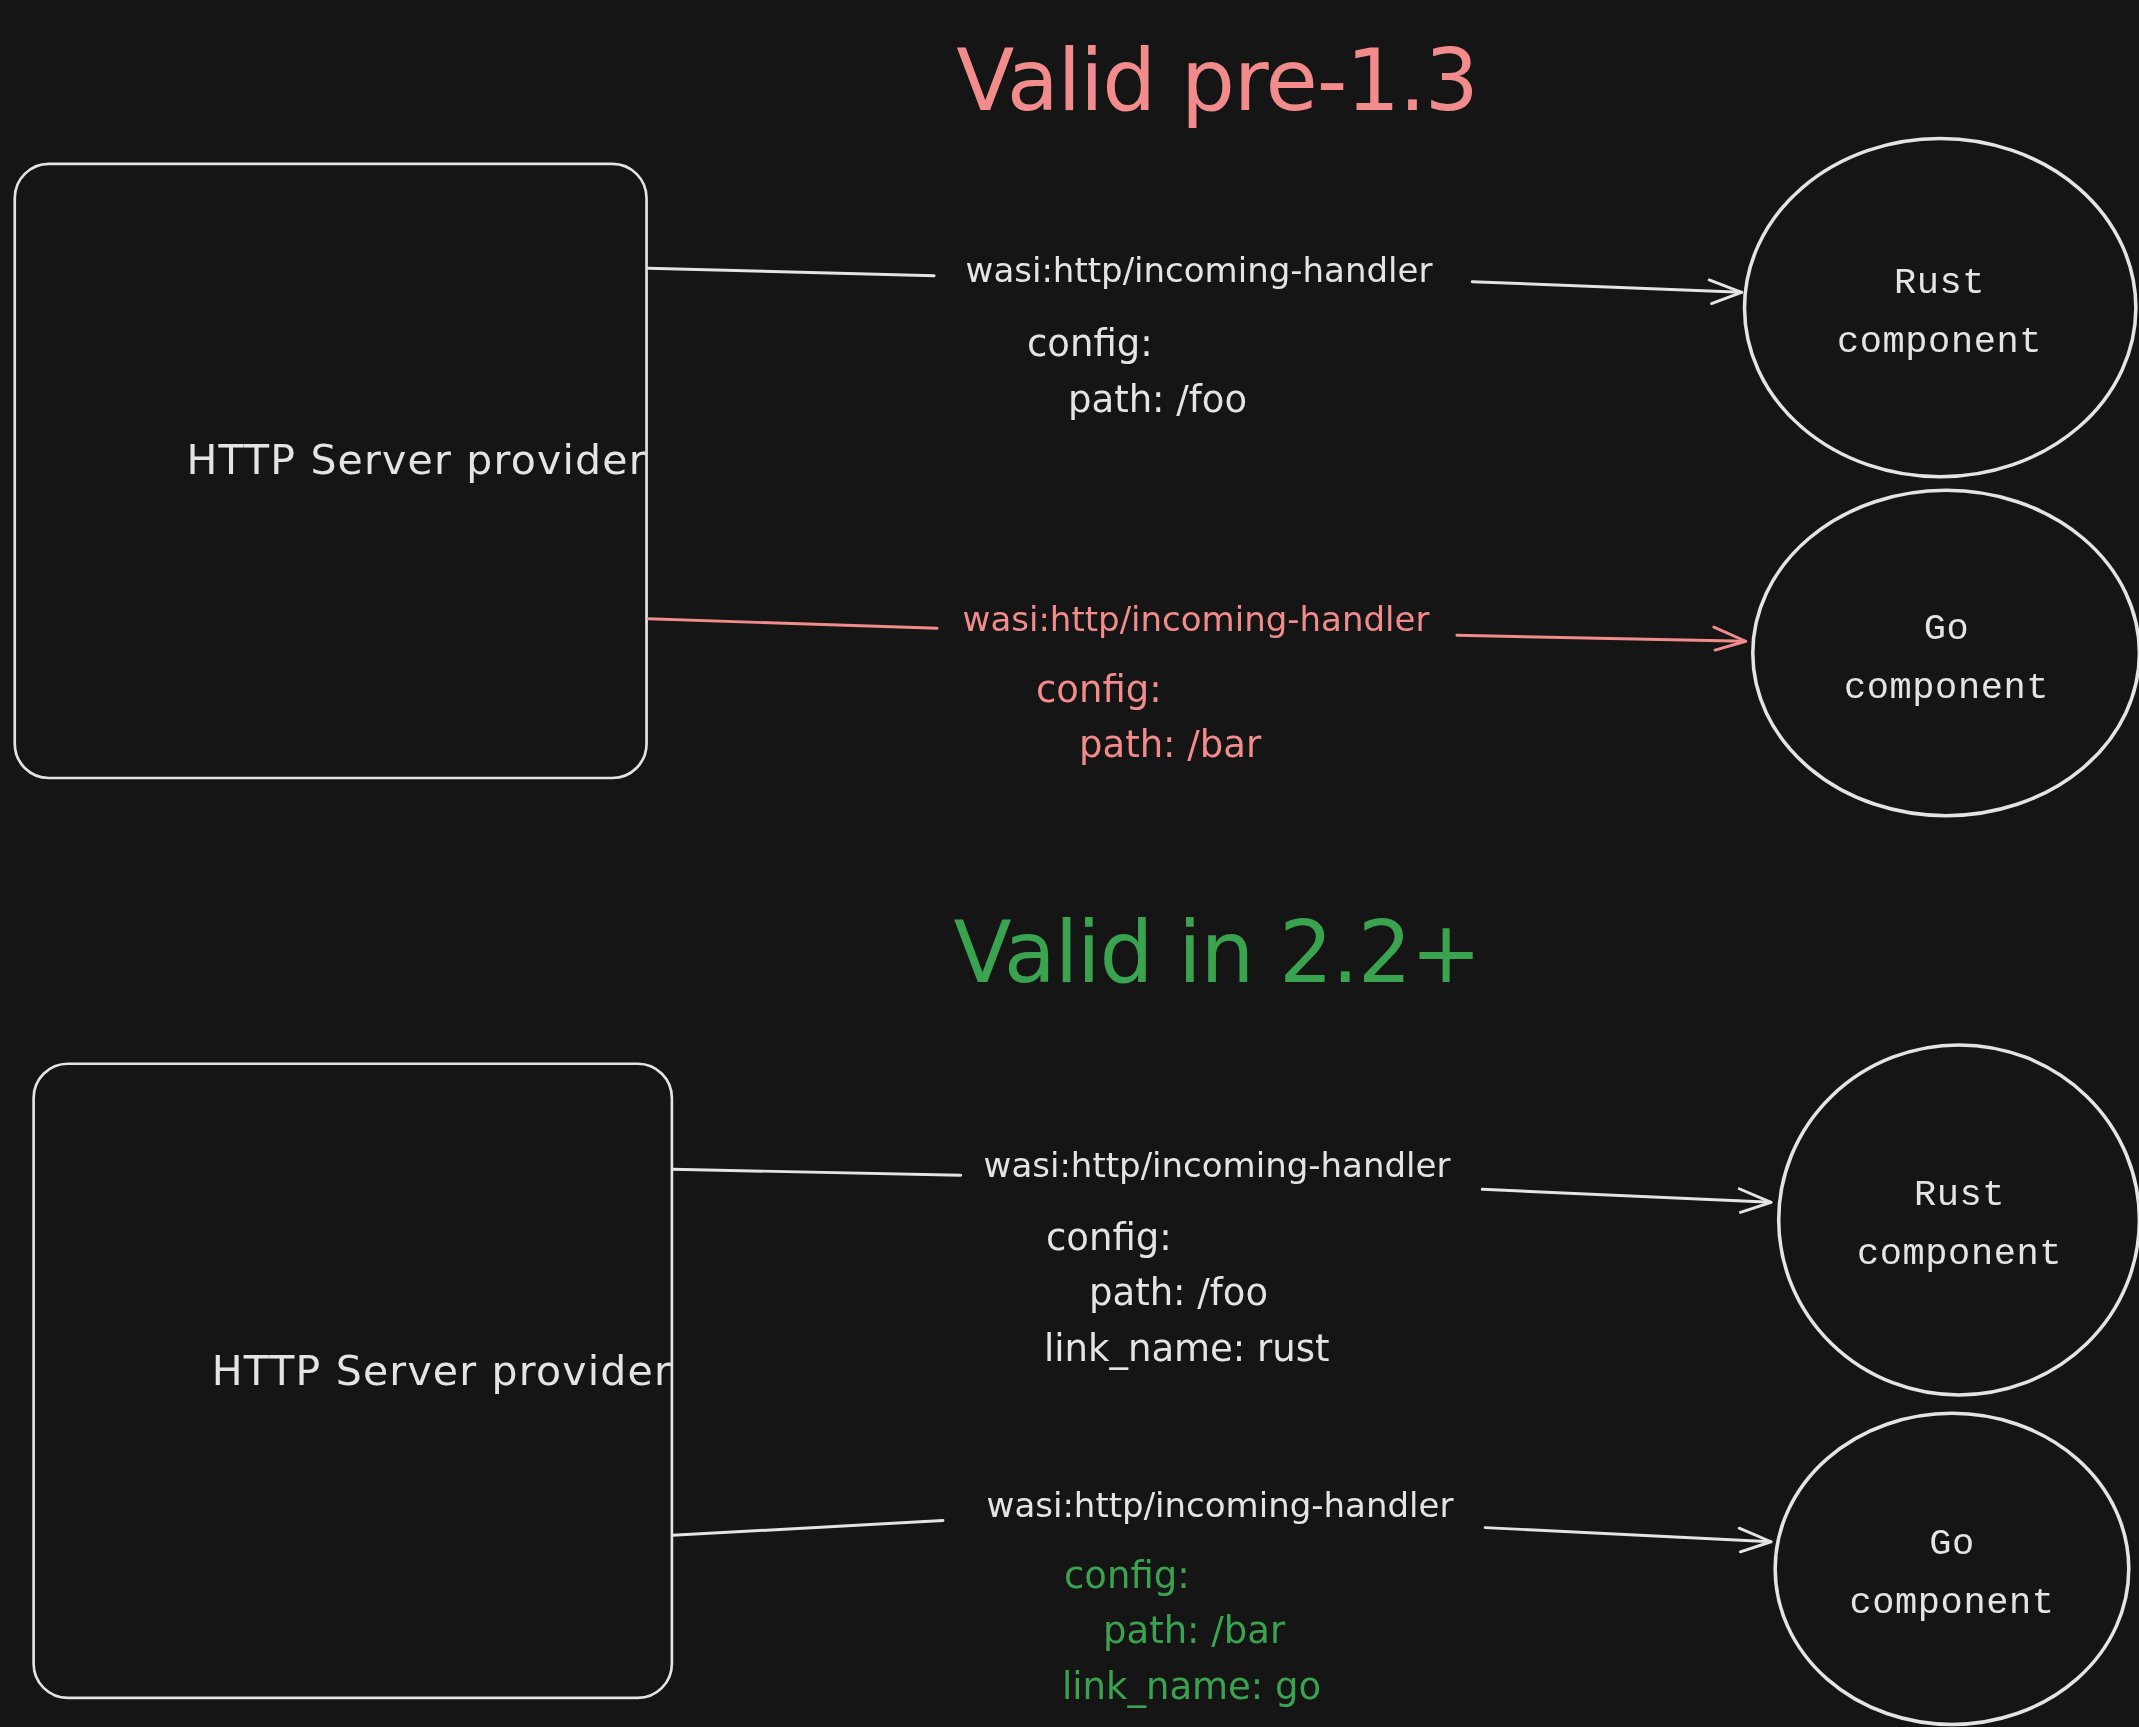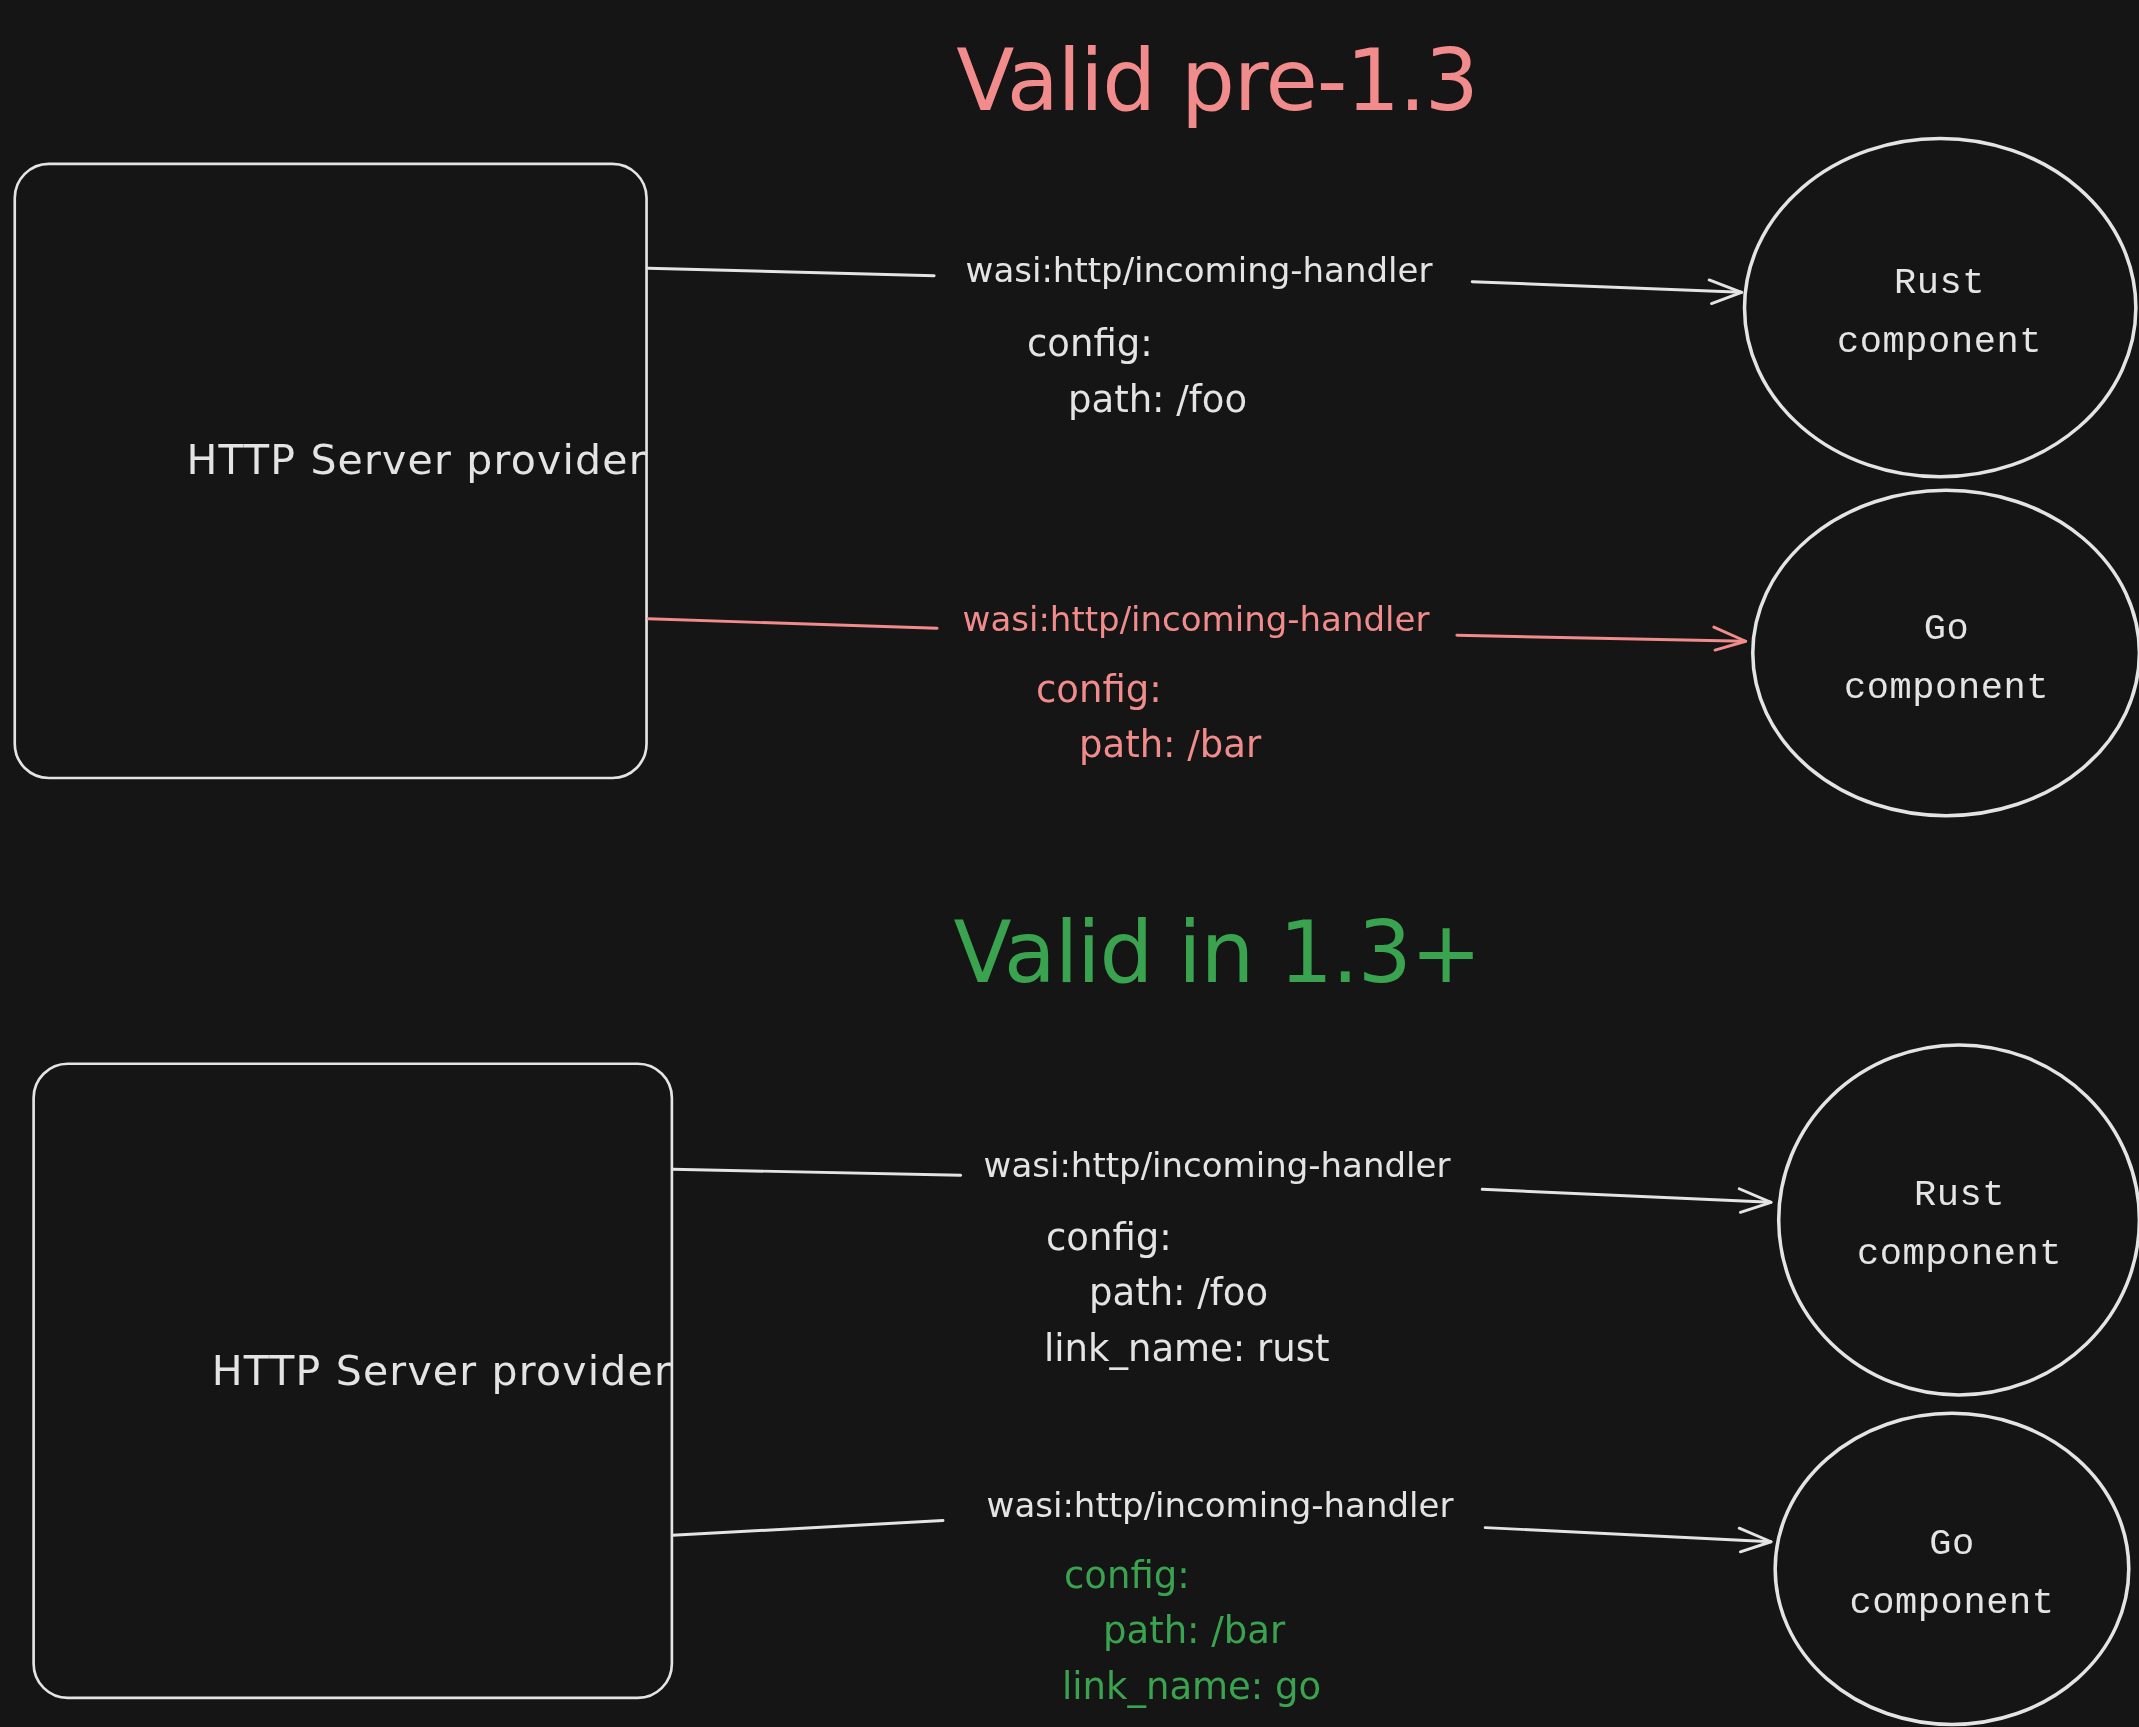--- a/index.html
+++ b/index.html
@@ -76,21 +76,21 @@
   <div class="t iface center red-text" style="left:922px;top:602px;width:548px;">wasi:http/incoming-handler</div>
   <div class="t cfg red-text" style="left:1036px;top:671px;">config:</div>
   <div class="t cfg red-text" style="left:1079px;top:726px;">path: /bar</div>
 
   <div class="t circlabel center" style="left:1744px;top:264px;width:391px;">Rust</div>
   <div class="t circlabel center" style="left:1744px;top:323px;width:391px;">component</div>
 
   <div class="t circlabel center" style="left:1753px;top:610px;width:387px;">Go</div>
   <div class="t circlabel center" style="left:1753px;top:669px;width:387px;">component</div>
 
-  <div class="t title green-text center" style="left:884px;top:908px;width:666px;">Valid in 1.3+</div>
+  <div class="t title green-text center" style="left:884px;top:908px;width:666px;">Valid in 2.2+</div>
 
   <div class="t boxlabel center" style="left:34px;top:1350px;width:638px;">HTTP Server provider</div>
 
   <div class="t iface center" style="left:937px;top:1148px;width:560px;">wasi:http/incoming-handler</div>
   <div class="t cfg" style="left:1046px;top:1219px;">config:</div>
   <div class="t cfg" style="left:1089px;top:1274px;">path: /foo</div>
   <div class="t cfg" style="left:1044px;top:1330px;">link_name: rust</div>
 
   <div class="t iface center" style="left:940px;top:1488px;width:560px;">wasi:http/incoming-handler</div>
   <div class="t cfg green-text" style="left:1064px;top:1557px;">config:</div>

